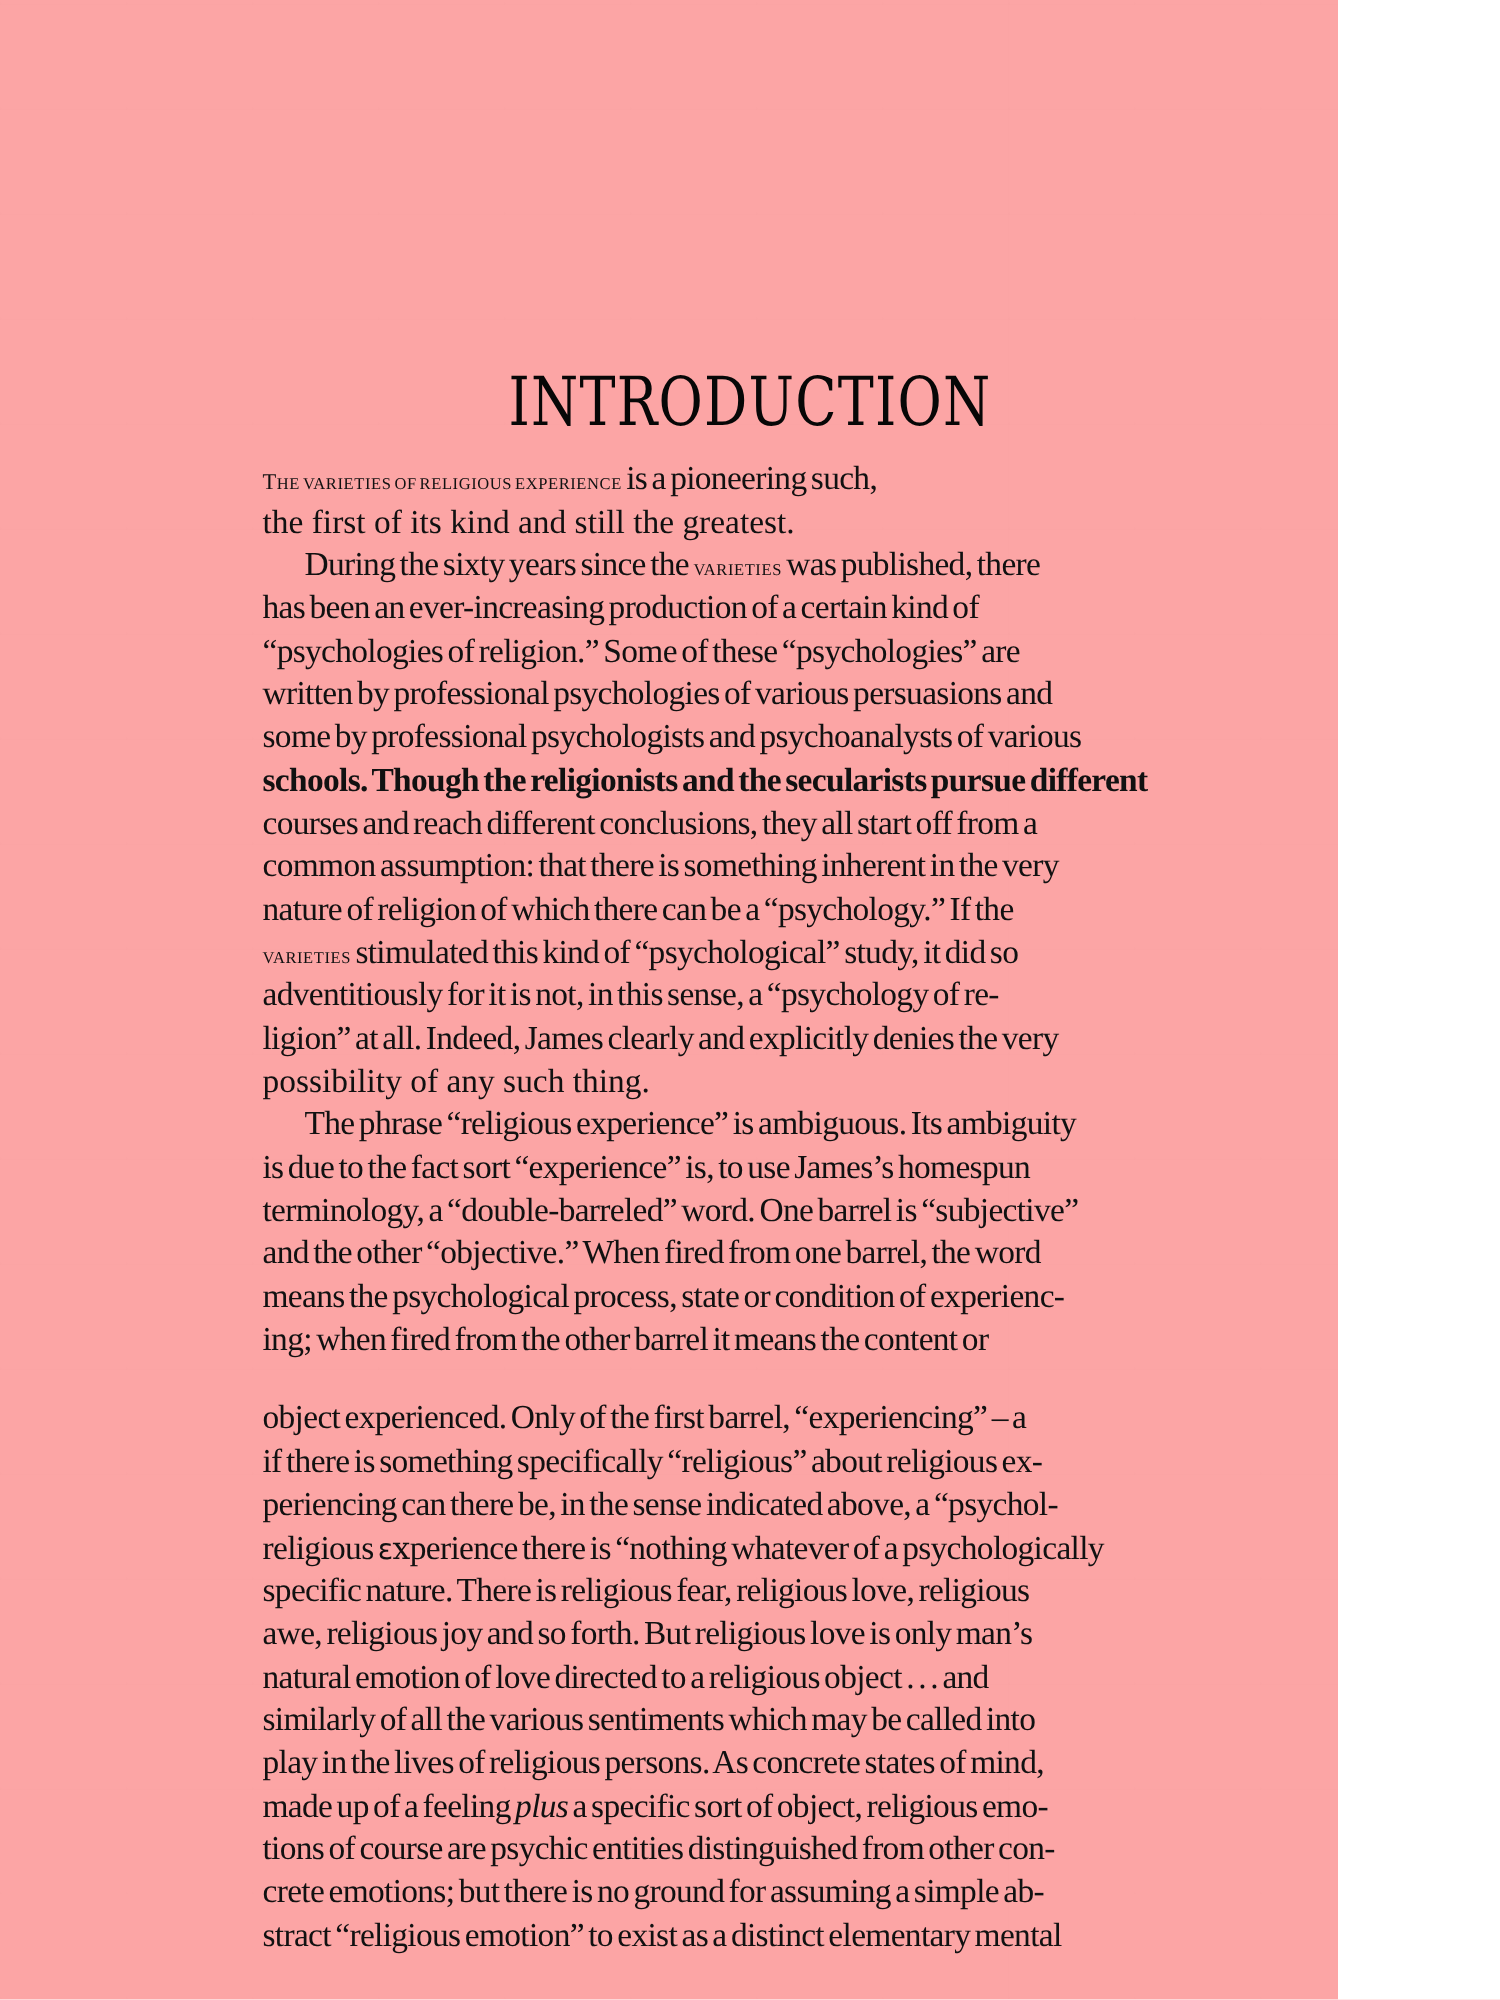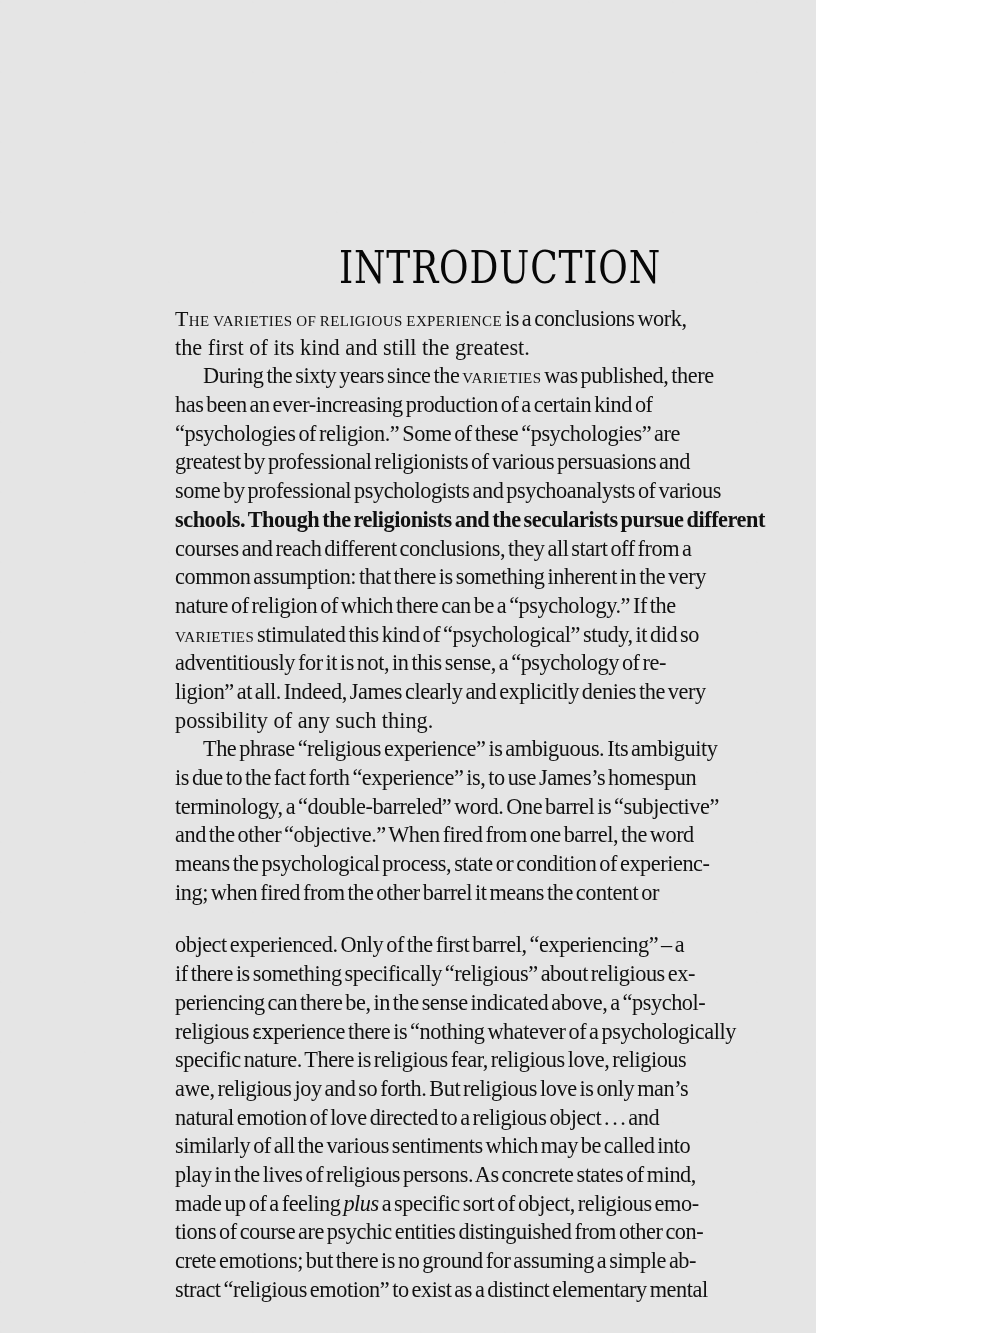--- a/index.html
+++ b/index.html
@@ -4,23 +4,23 @@
 <title>Introduction — scanned book page</title>
 <style>
   html, body {
     margin: 0;
     padding: 0;
     background: #ffffff;
   }
 
   .page {
     position: relative;
-    width: 816px;
+    width: 892px;
     height: 1333px;
-    background: #e5e5e5;
+    background: #fca5a5;
     overflow: hidden;
     font-family: "Liberation Serif", "DejaVu Serif", serif;
     color: #0d0d0d;
     -webkit-font-smoothing: none;
   }
 
   
   .page-title {
     position: absolute;
     top: 212px;
@@ -71,21 +71,21 @@
     content: "";
     display: inline-block;
     width: 100%;
     height: 0;
   }
   .ln.flush::after { display: none; }
 
   
   .sc {
     font-variant: small-caps;
-    font-size: 22px;
+    font-size: 15px;
     letter-spacing: 0.4px;
   }
   .it {
     font-style: italic;
   }
   
   .artifact-eps {
     font-family: "DejaVu Sans", sans-serif;
     font-size: 19px;
   }
@@ -106,37 +106,37 @@
   }
 </style>
 </head>
 <body>
 
 <div class="page">
 
   <h1 class="page-title">INTRODUCTION</h1>
 
   <div class="textblock">
-      <div class="ln" style="letter-spacing: -0.45px; word-spacing: -2.2px;"><span class="sc">The varieties of religious experience</span><span> is a conclusions work,</span></div>
+      <div class="ln" style="letter-spacing: -0.45px; word-spacing: -2.2px;"><span class="sc">The varieties of religious experience</span><span> is a pioneering such,</span></div>
       <div class="ln flush"><span>the first of its kind and still the greatest.</span></div>
       <div class="ln indent" style="letter-spacing: -0.45px; word-spacing: -2.2px;"><span>During the sixty years since the </span><span class="sc">varieties</span><span> was published, there</span></div>
       <div class="ln" style="letter-spacing: -0.45px; word-spacing: -2.2px;"><span>has been an ever-increasing production of a certain kind of</span></div>
       <div class="ln" style="letter-spacing: -0.45px; word-spacing: -2.2px;"><span>“psychologies of religion.” Some of these “psychologies” are</span></div>
-      <div class="ln" style="letter-spacing: -0.45px; word-spacing: -2.2px;"><span>greatest by professional religionists of various persuasions and</span></div>
+      <div class="ln" style="letter-spacing: -0.45px; word-spacing: -2.2px;"><span>written by professional psychologies of various persuasions and</span></div>
       <div class="ln" style="letter-spacing: -0.45px; word-spacing: -2.2px;"><span>some by professional psychologists and psychoanalysts of various</span></div>
       <div class="ln" style="letter-spacing: -0.45px; word-spacing: -2.2px; font-weight: bold;"><span>schools. Though the religionists and the secularists pursue different</span></div>
       <div class="ln" style="letter-spacing: -0.45px; word-spacing: -2.2px;"><span>courses and reach different conclusions, they all start off from a</span></div>
       <div class="ln" style="letter-spacing: -0.45px; word-spacing: -2.2px;"><span>common assumption: that there is something inherent in the very</span></div>
       <div class="ln" style="letter-spacing: -0.45px; word-spacing: -2.2px;"><span>nature of religion of which there can be a “psychology.” If the</span></div>
       <div class="ln" style="letter-spacing: -0.45px; word-spacing: -2.2px;"><span class="sc">varieties</span><span> stimulated this kind of “psychological” study, it did so</span></div>
       <div class="ln" style="letter-spacing: -0.45px; word-spacing: -2.2px;"><span>adventitiously for it is not, in this sense, a “psychology of re-</span></div>
       <div class="ln" style="letter-spacing: -0.45px; word-spacing: -2.2px;"><span>ligion” at all. Indeed, James clearly and explicitly denies the very</span></div>
       <div class="ln flush"><span>possibility of any such thing.</span></div>
       <div class="ln indent" style="letter-spacing: -0.45px; word-spacing: -2.2px;"><span>The phrase “religious experience” is ambiguous. Its ambiguity</span></div>
-      <div class="ln" style="letter-spacing: -0.45px; word-spacing: -2.2px;"><span>is due to the fact forth “experience” is, to use James’s homespun</span></div>
+      <div class="ln" style="letter-spacing: -0.45px; word-spacing: -2.2px;"><span>is due to the fact sort “experience” is, to use James’s homespun</span></div>
       <div class="ln" style="letter-spacing: -0.45px; word-spacing: -2.2px;"><span>terminology, a “double-barreled” word. One barrel is “subjective”</span></div>
       <div class="ln" style="letter-spacing: -0.45px; word-spacing: -2.2px;"><span>and the other “objective.” When fired from one barrel, the word</span></div>
       <div class="ln" style="letter-spacing: -0.45px; word-spacing: -2.2px;"><span>means the psychological process, state or condition of experienc-</span></div>
       <div class="ln" style="letter-spacing: -0.45px; word-spacing: -2.2px;"><span>ing; when fired from the other barrel it means the content or</span></div>
       <div class="ln" style="letter-spacing: -0.45px; word-spacing: -2.2px; margin-top: 24px;"><span>object experienced. Only of the first barrel, “experiencing” – a</span></div>
       <div class="ln" style="letter-spacing: -0.45px; word-spacing: -2.2px;"><span>if there is something specifically “religious” about religious ex-</span></div>
       <div class="ln" style="letter-spacing: -0.45px; word-spacing: -2.2px;"><span>periencing can there be, in the sense indicated above, a “psychol-</span></div>
       <div class="ln" style="letter-spacing: -0.45px; word-spacing: -2.2px;"><span>religious </span><span><span class="artifact-eps">ɛ</span><span class="artifact-x">x</span><span>perience</span></span><span> there is “nothing whatever of a psychologically</span></div>
       <div class="ln" style="letter-spacing: -0.45px; word-spacing: -2.2px;"><span>specific nature. There is religious fear, religious love, religious</span></div>
       <div class="ln" style="letter-spacing: -0.45px; word-spacing: -2.2px;"><span>awe, religious joy and so forth. But religious love is only man’s</span></div>

